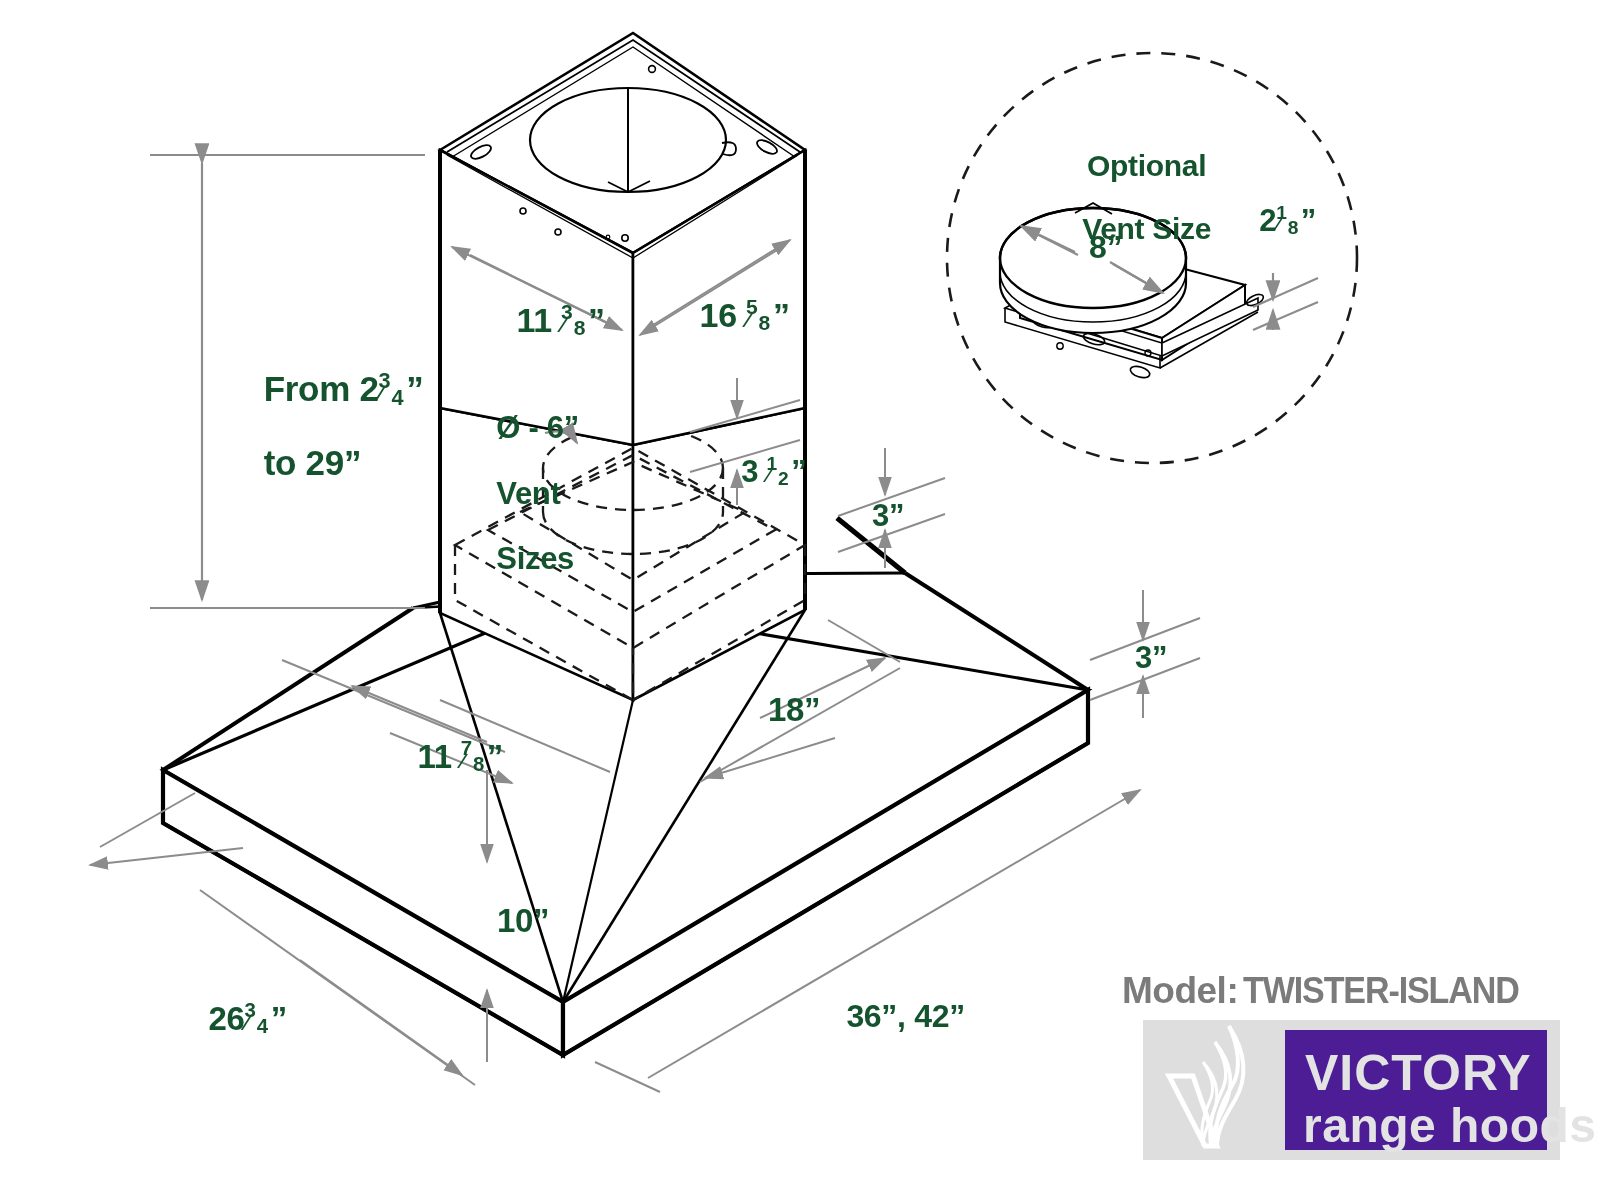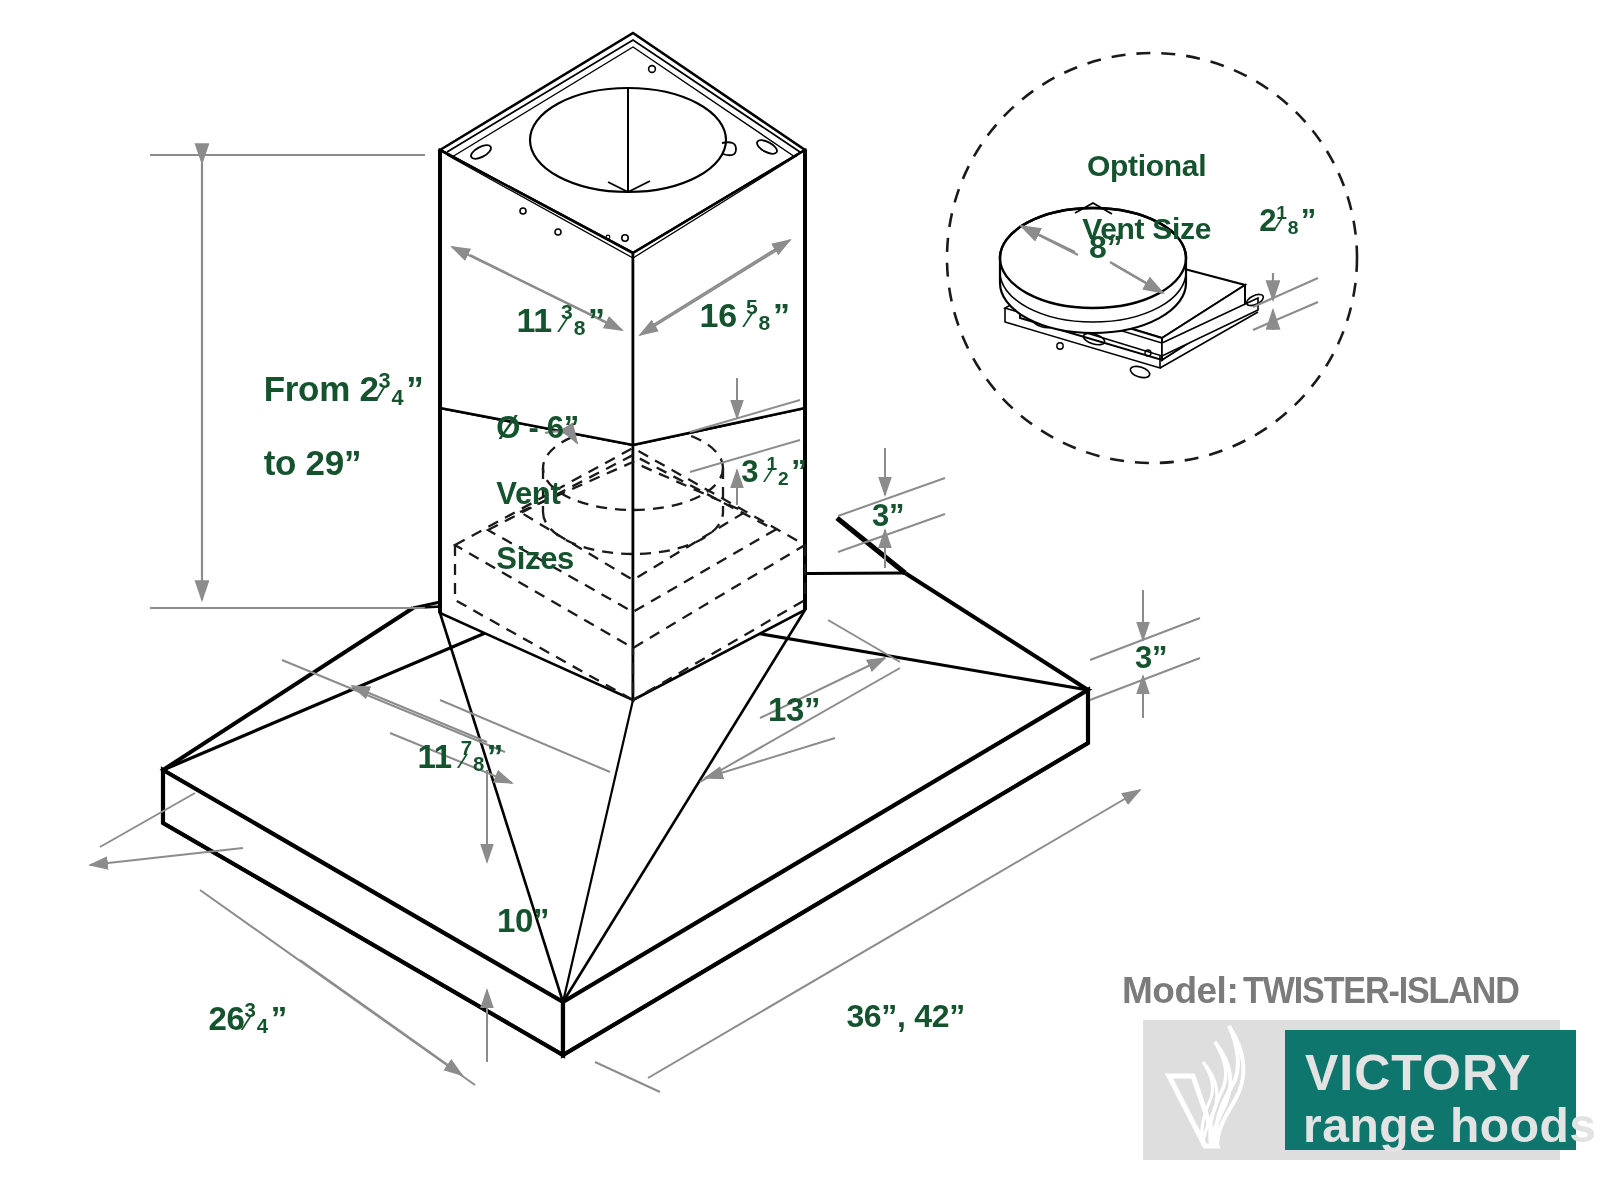--- a/index.html
+++ b/index.html
@@ -10,21 +10,21 @@
   .lbl{position:absolute;font-family:"Liberation Sans",sans-serif;font-weight:bold;color:#14532d;
        line-height:1.06;white-space:pre;letter-spacing:-0.3px;}
   .fr{display:inline-block;position:relative;font-size:0.62em;vertical-align:baseline;}
   .fr .n{position:absolute;left:0;top:-0.62em;}
   .fr .d{position:absolute;left:0.60em;top:0.16em;}
   .fr .sl{display:inline-block;width:1.28em;}
   .model{position:absolute;color:#7b7b7b;font-weight:bold;white-space:nowrap;}
   .model .m1{font-size:37px;letter-spacing:-0.5px;}
   .model .m2{font-size:37px;letter-spacing:-1.2px;transform:scaleX(0.92);display:inline-block;transform-origin:left center;}
   .logo{position:absolute;background:#dedede;}
-  .logo .panel{position:absolute;background:#0f766e;padding-left:29px;}
+  .logo .panel{position:absolute;background:#4c1d95;}
   .logo .wt{position:absolute;color:#e3e3e3;font-weight:bold;white-space:nowrap;}
 </style>
 </head>
 <body>
 
 <div id="stage">
 
   <svg class="draw" viewBox="0 0 1600 1200">
     <defs>
       <marker id="ah" markerWidth="10" markerHeight="10" refX="9" refY="3.4" orient="auto">
@@ -235,21 +235,21 @@
   </div>
 
   <div class="lbl" style="left:872px;top:500px;font-size:31px;">3”</div>
 
   <div class="lbl" style="left:1135px;top:642px;font-size:31px;">3”</div>
 
   <div class="lbl" style="left:382px;top:705px;font-size:33px;">
     <span>11</span> <span class="fr"><span class="sl">⁄</span><span class="n">7</span><span class="d">8</span></span><span>”</span>
   </div>
 
-  <div class="lbl" style="left:768px;top:693px;font-size:33px;">13”</div>
+  <div class="lbl" style="left:768px;top:693px;font-size:33px;">18”</div>
 
   <div class="lbl" style="left:497px;top:892px;font-size:33px;margin-top:12px;">10”</div>
 
   <div class="lbl" style="left:173px;top:967px;font-size:33px;">
     <span>26</span><span class="fr"><span class="sl">⁄</span><span class="n">3</span><span class="d">4</span></span><span>”</span>
   </div>
 
   <div class="lbl" style="left:812px;top:898px;font-size:32px;text-align:center;">
     <br>
     <span>36”, 42”</span>

